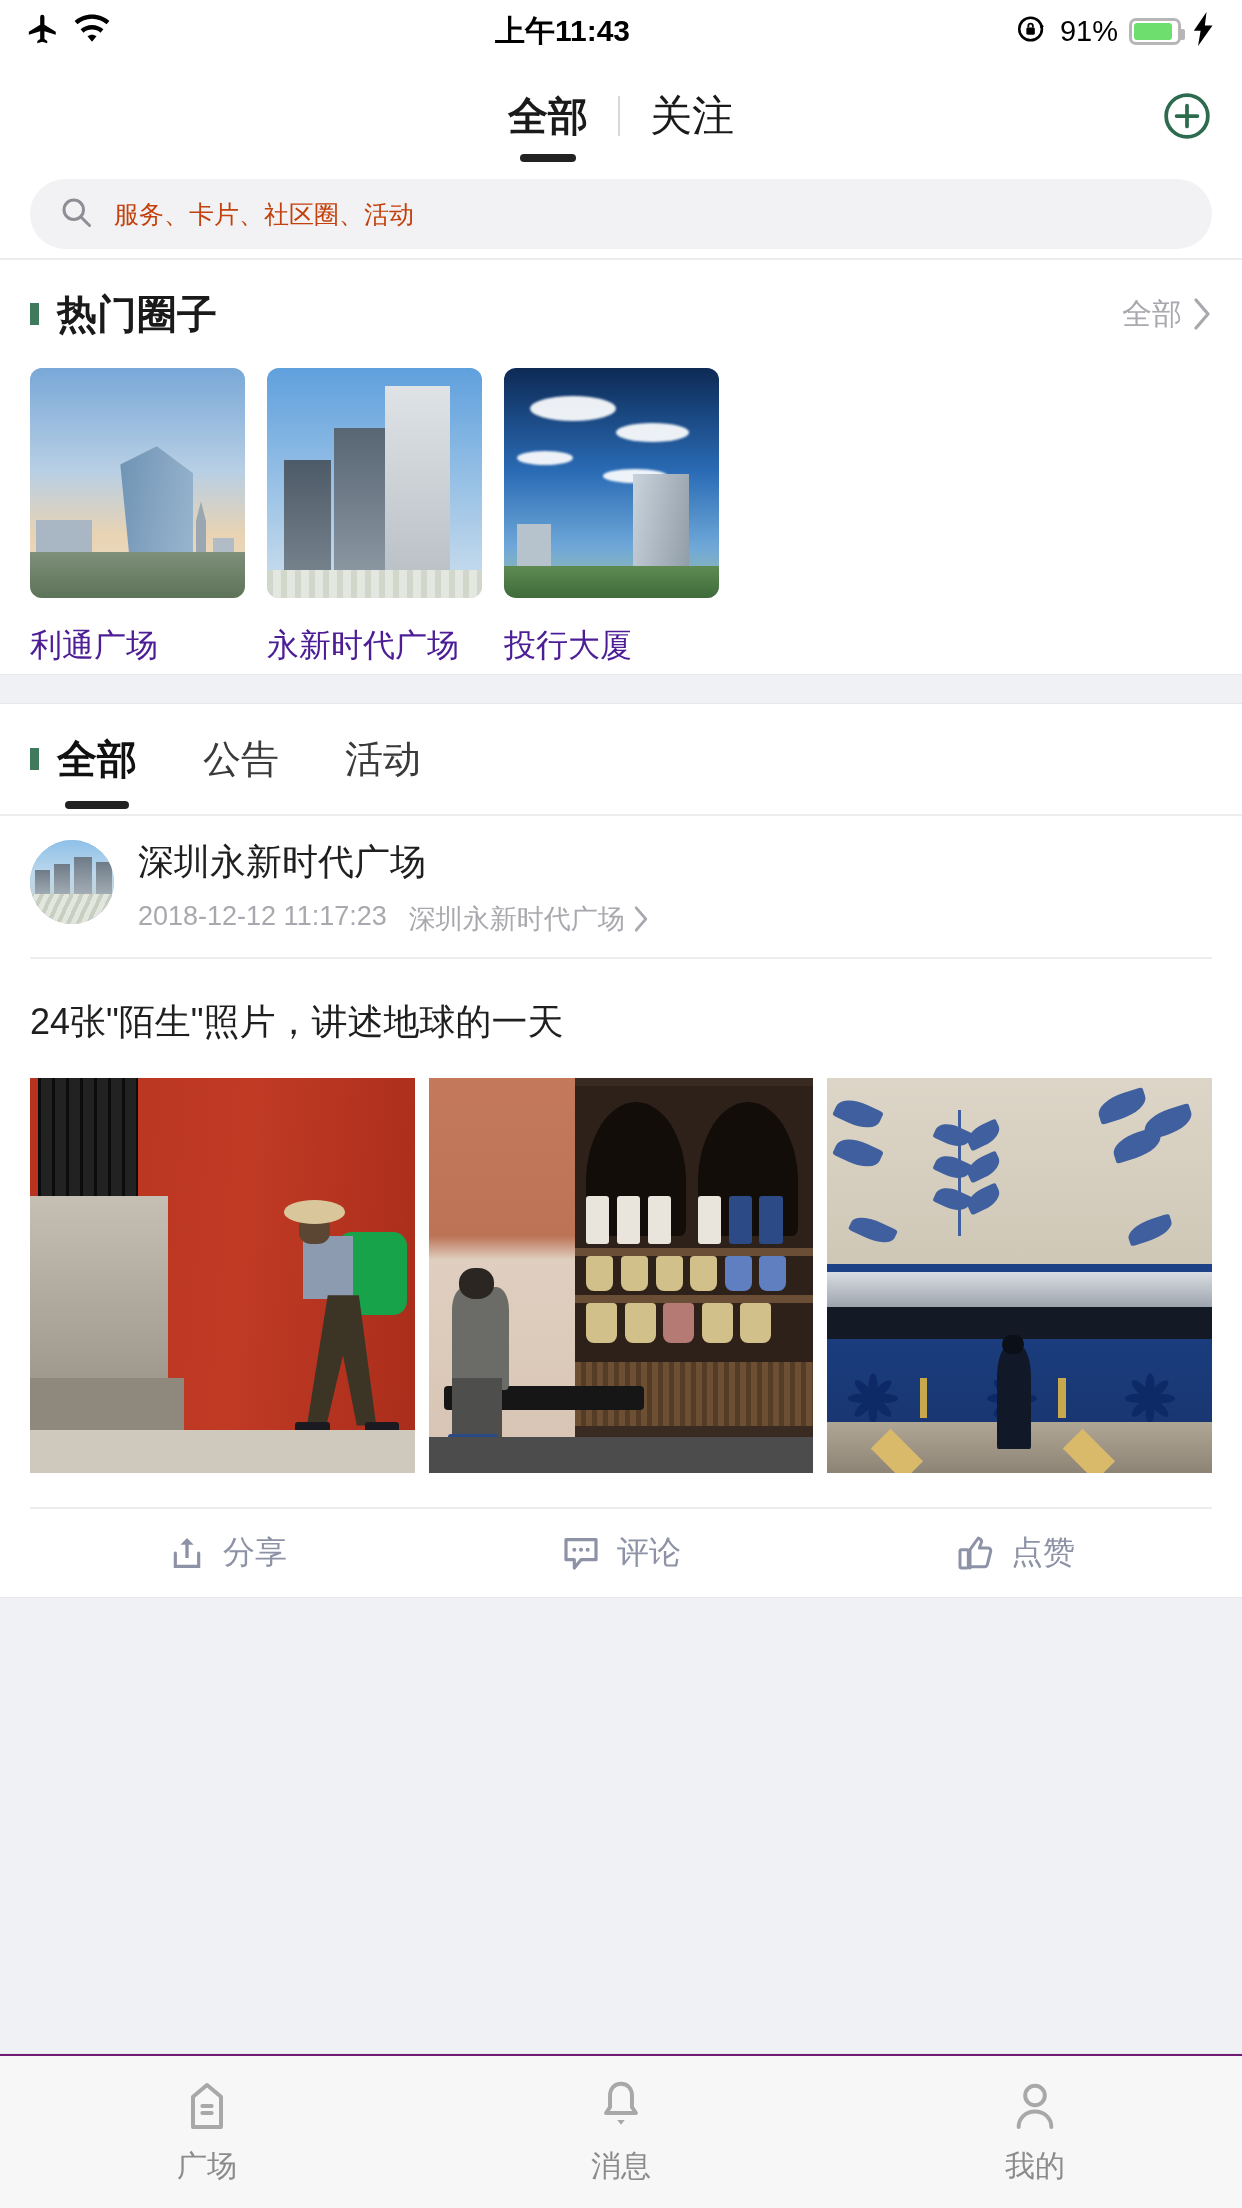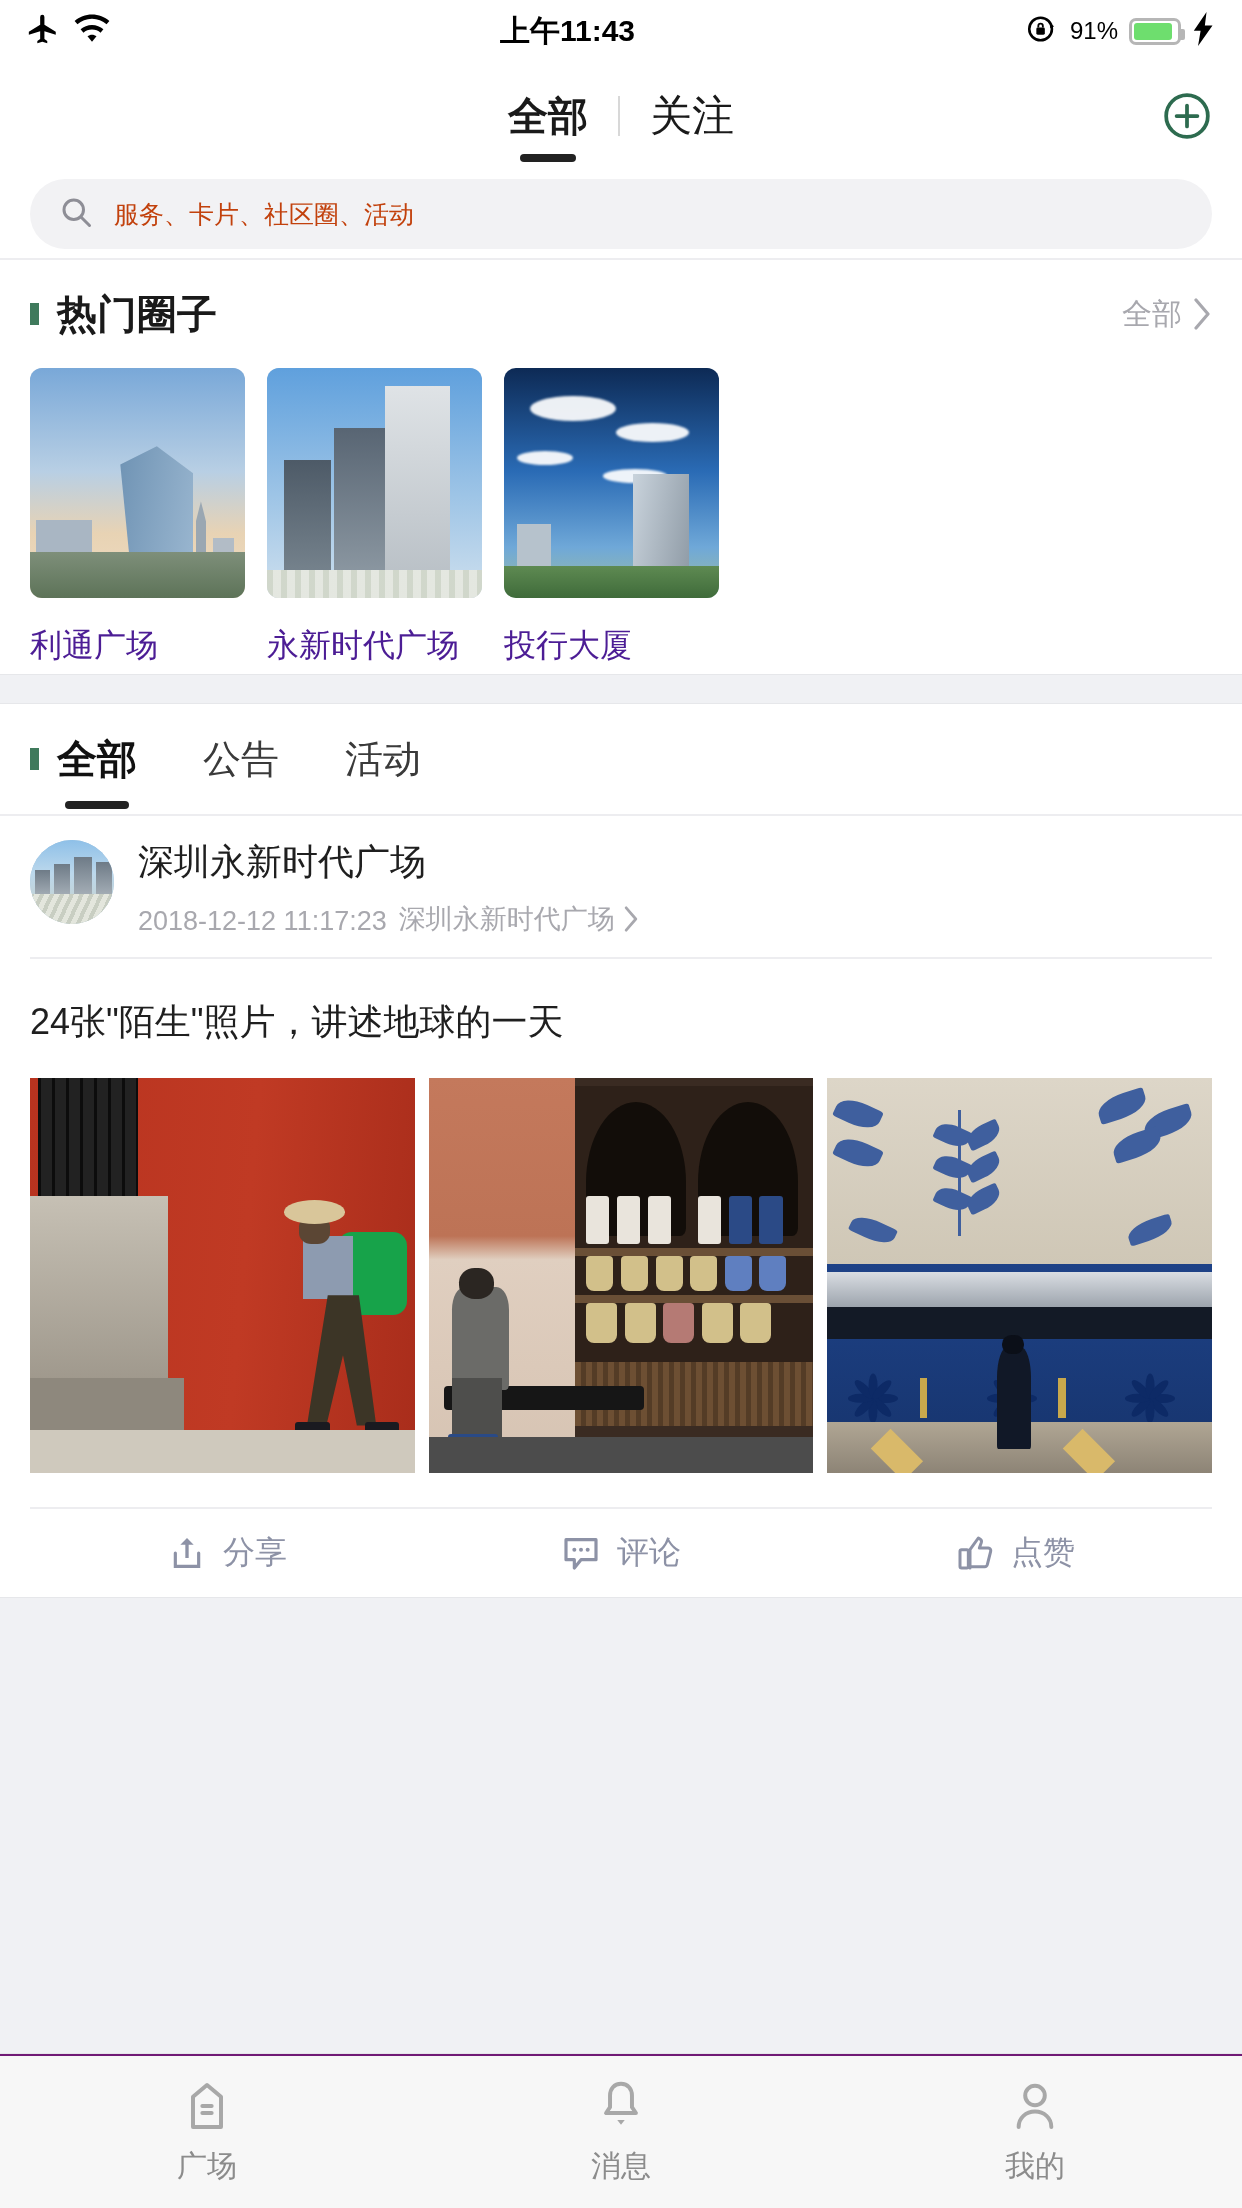--- a/index.html
+++ b/index.html
@@ -14,21 +14,21 @@
   
   .statusbar {
     height:62px; flex:0 0 62px;
     display:flex; align-items:center; justify-content:space-between;
     padding:0 26px;
     background:#ffffff;
   }
   .sb-left { display:flex; align-items:center; gap:14px; }
   .sb-center { font-size:30px; font-weight:bold; color:#000; letter-spacing:0px; }
   .sb-right { display:flex; align-items:center; gap:11px; }
-  .sb-pct { font-size:24px; font-weight:500; color:#000; }
+  .sb-pct { font-size:29px; font-weight:500; color:#000; }
   .batt {
     width:52px; height:27px; border:3px solid #b6b6b6; border-radius:7px;
     position:relative; padding:2px; display:flex;
   }
   .batt::after {
     content:''; position:absolute; right:-7px; top:8px;
     width:5px; height:11px; background:#b6b6b6; border-radius:0 2px 2px 0;
   }
   .batt-fill { background:#6ede6e; border-radius:3px; height:100%; }
 
@@ -129,21 +129,21 @@
   .avatar {
     width:84px; height:84px; border-radius:50%; overflow:hidden; position:relative;
     flex:0 0 84px; background:#9fc0da;
   }
   .av-sky { position:absolute; inset:0; background:linear-gradient(#8ec0e8 0%,#bcd8ec 40%,#c9cfc3 100%); }
   .av-b { position:absolute; bottom:30%; background:linear-gradient(#6e7b87,#aab3bb); }
   .av-ground { position:absolute; left:0; right:0; bottom:0; height:36%;
     background:repeating-linear-gradient(115deg,#c8cec2 0 4px,#e3e6dd 4px 9px); }
   .post-meta { flex:1; }
   .post-author { font-size:36px; color:#1f1f1f; line-height:1.2; }
-  .post-sub { display:flex; align-items:flex-end; gap:12px; margin-top:18px; }
+  .post-sub { display:flex; align-items:flex-start; gap:22px; margin-top:18px; }
   .post-time { font-size:27px; color:#a8a8ae; }
   .post-loc { font-size:27px; color:#a8a8ae; display:flex; align-items:center; gap:8px; }
 
   .post-div { height:2px; background:#ededf0; }
   .post-title { font-size:36px; color:#1f1f1f; padding:40px 0 32px; line-height:1.3; }
 
   .photos { display:flex; gap:14px; padding-bottom:34px; }
   .photo { width:auto; flex:1; height:395px; position:relative; overflow:hidden; background:#ccc; }
 
   

